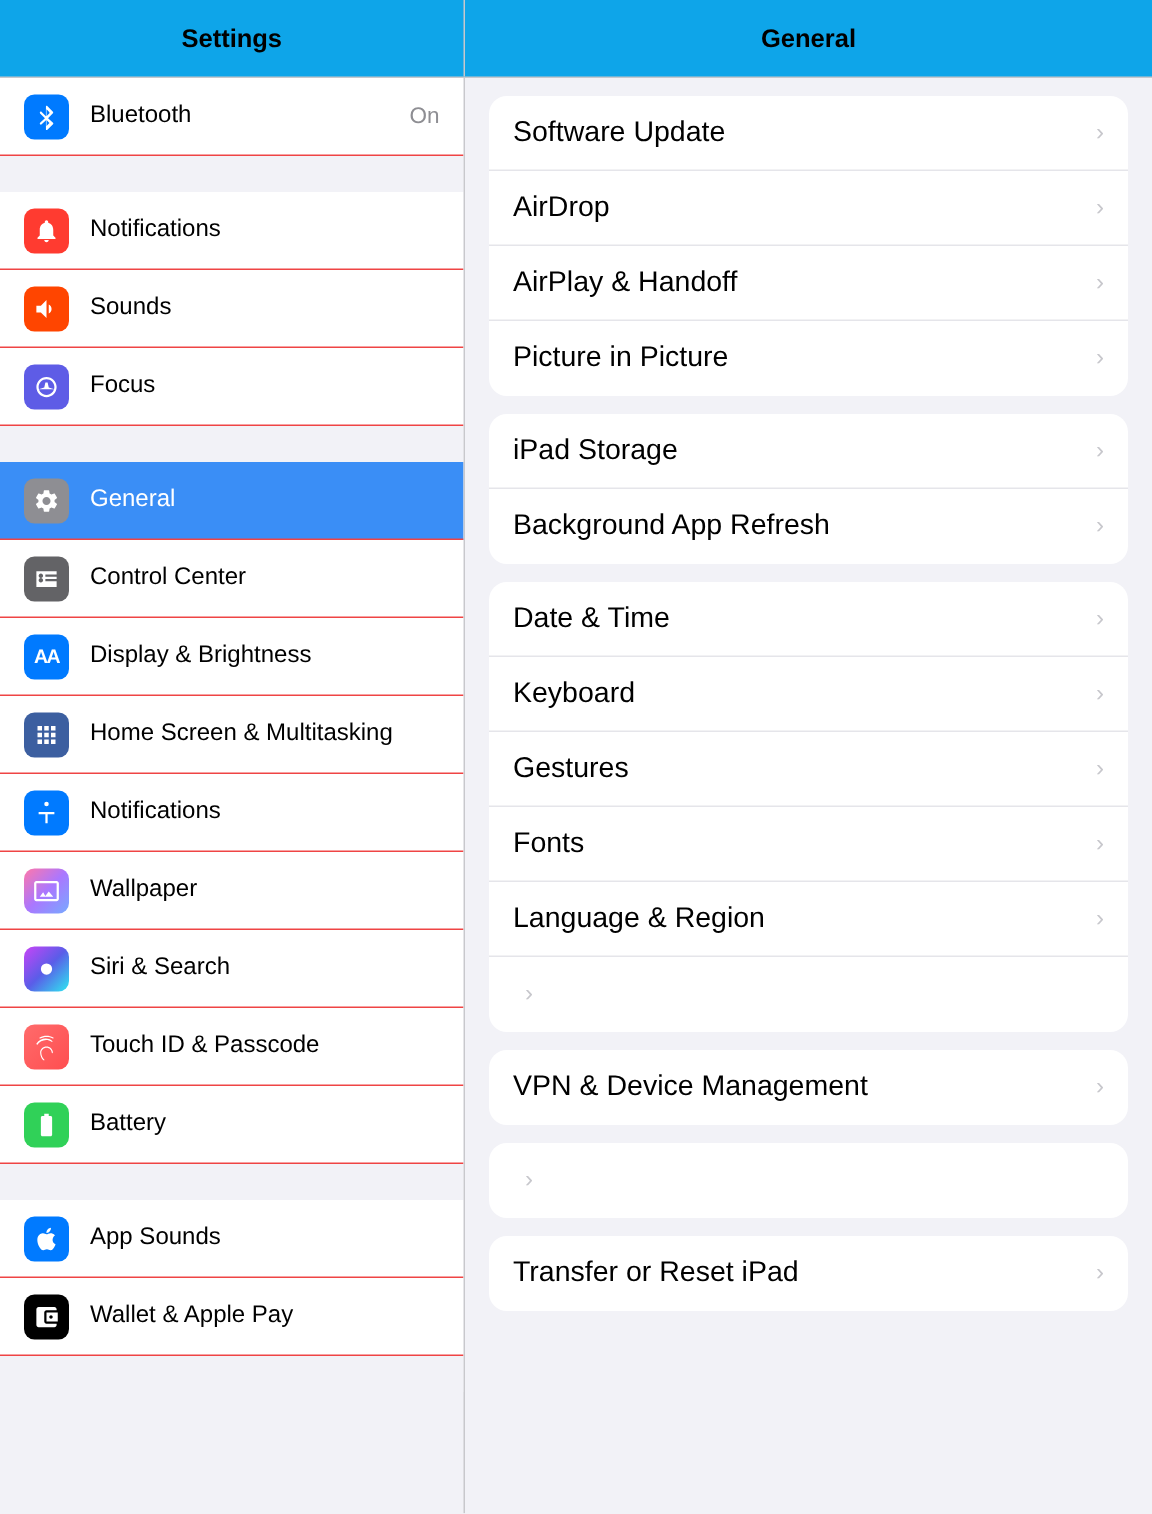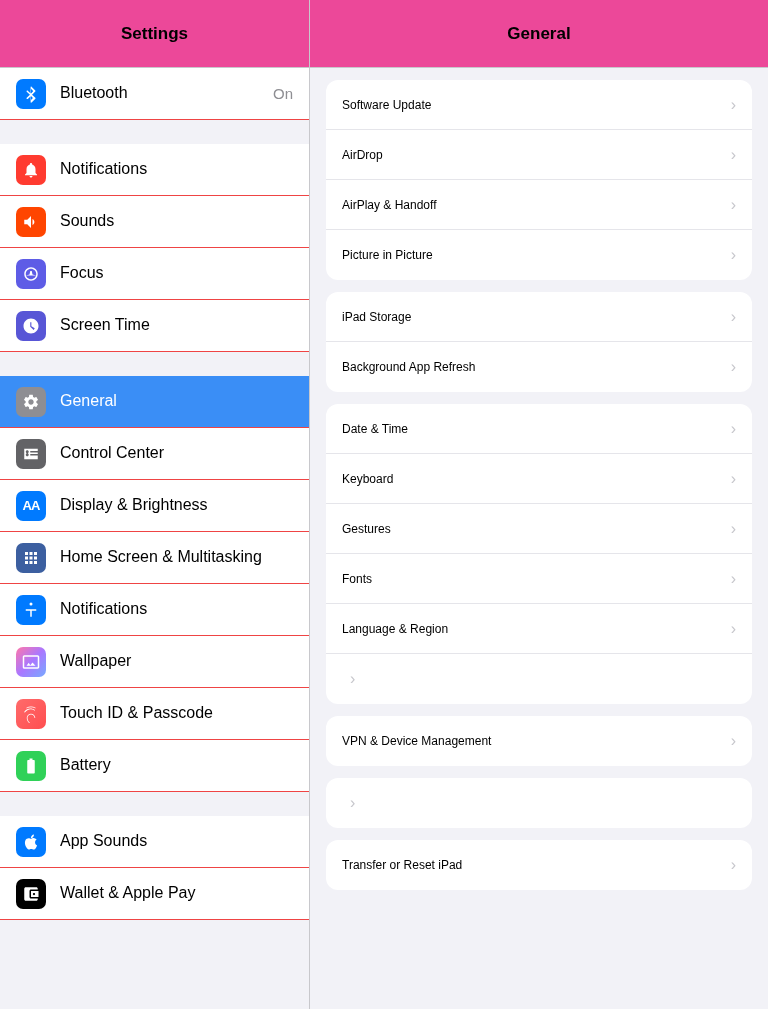--- a/index.html
+++ b/index.html
@@ -9,22 +9,22 @@
       width: 768px;
       height: 1009px;
       overflow: hidden;
       display: flex;
       flex-direction: column;
     }
 
     
     .header {
       display: flex;
-      height: 68px;
-      background: #ec4899;
+      height: 52px;
+      background: #0ea5e9;
       border-bottom: 1px solid #c8c8cc;
       flex-shrink: 0;
     }
     .header-left {
       width: 310px;
       display: flex;
       align-items: center;
       justify-content: center;
       border-right: 1px solid #c8c8cc;
       font-size: 17px;
@@ -128,21 +128,21 @@
       padding: 13px 16px;
       border-bottom: 1px solid #e5e5ea;
       cursor: pointer;
       min-height: 50px;
     }
     .detail-item:last-child {
       border-bottom: none;
     }
 
     .detail-label {
-      font-size: 12px;
+      font-size: 19px;
       color: #000;
       flex: 1;
     }
 
     .detail-label.blue {
       color: #007aff;
     }
 
     .detail-chevron {
       color: #c7c7cc;
@@ -206,28 +206,20 @@
 
     <div class="sidebar-item">
       <div class="sidebar-icon" style="background:#5e5ce6;">
         <svg width="18" height="18" viewBox="0 0 24 24" fill="white">
             <path d="M12 3c-4.97 0-9 4.03-9 9s4.03 9 9 9 9-4.03 9-9-4.03-9-9-9zm0 16c-3.86 0-7-3.14-7-7s3.14-7 7-7 7 3.14 7 7-3.14 7-7 7zm-1-11l-1 4.5L5 14h14l-5-1.5L13 8h-2z"></path>
           </svg>
       </div>
       <span class="sidebar-label">Focus</span>
     </div>
 
-    <div class="sidebar-item">
-      <div class="sidebar-icon" style="background:#5856d6;">
-        <svg width="18" height="18" viewBox="0 0 24 24" fill="white">
-            <path d="M11.99 2C6.47 2 2 6.48 2 12s4.47 10 9.99 10C17.52 22 22 17.52 22 12S17.52 2 11.99 2zm4.24 16L11 13V7h1.5v5.25l4.5 2.67-1.77 3.08z"></path>
-          </svg>
-      </div>
-      <span class="sidebar-label">Screen Time</span>
-    </div>
 
     <div class="sidebar-spacer"></div>
 
     <div class="sidebar-item active">
       <div class="sidebar-icon" style="background:#8e8e93;">
         <svg width="18" height="18" viewBox="0 0 24 24" fill="white">
             <path d="M19.14 12.94c.04-.3.06-.61.06-.94 0-.32-.02-.64-.07-.94l2.03-1.58c.18-.14.23-.41.12-.61l-1.92-3.32c-.12-.22-.37-.29-.59-.22l-2.39.96c-.5-.38-1.03-.7-1.62-.94l-.36-2.54c-.04-.24-.24-.41-.48-.41h-3.84c-.24 0-.43.17-.47.41l-.36 2.54c-.59.24-1.13.57-1.62.94l-2.39-.96c-.22-.08-.47 0-.59.22L2.74 8.87c-.12.21-.08.47.12.61l2.03 1.58c-.05.3-.09.63-.09.94s.02.64.07.94l-2.03 1.58c-.18.14-.23.41-.12.61l1.92 3.32c.12.22.37.29.59.22l2.39-.96c.5.38 1.03.7 1.62.94l.36 2.54c.05.24.24.41.48.41h3.84c.24 0 .44-.17.47-.41l.36-2.54c.59-.24 1.13-.56 1.62-.94l2.39.96c.22.08.47 0 .59-.22l1.92-3.32c.12-.22.07-.47-.12-.61l-2.01-1.58zM12 15.6c-1.98 0-3.6-1.62-3.6-3.6s1.62-3.6 3.6-3.6 3.6 1.62 3.6 3.6-1.62 3.6-3.6 3.6z"></path>
           </svg>
       </div>
       <span class="sidebar-label">General</span>
@@ -270,20 +262,28 @@
 
     <div class="sidebar-item">
       <div class="sidebar-icon" style="background:linear-gradient(135deg,#f7a, #a7f, #7af);">
         <svg width="18" height="18" viewBox="0 0 24 24" fill="white">
             <path d="M21 3H3C2 3 1 4 1 5v14c0 1.1.9 2 2 2h18c1 0 2-1 2-2V5c0-1-1-2-2-2zm0 16H3V5h18v14zm-7-6.5l-3 3.86L9 13l-3 4h12l-4-4.5z"></path>
           </svg>
       </div>
       <span class="sidebar-label">Wallpaper</span>
     </div>
 
+    <div class="sidebar-item">
+      <div class="sidebar-icon" style="background:linear-gradient(135deg,#c844f7,#5a5de8,#2ee8f0);">
+        <svg width="18" height="18" viewBox="0 0 24 24" fill="white">
+            <circle cx="12" cy="12" r="5"></circle>
+          </svg>
+      </div>
+      <span class="sidebar-label">Siri &amp; Search</span>
+    </div>
 
     <div class="sidebar-item">
       <div class="sidebar-icon" style="background:linear-gradient(135deg,#ff6b6b,#ff4e50);">
         <svg width="18" height="18" viewBox="0 0 24 24" fill="white">
             <path d="M17.81 4.47c-.08 0-.16-.02-.23-.06C15.66 3.42 14 3 12.01 3c-1.98 0-3.86.47-5.57 1.41-.24.13-.54.04-.68-.2-.13-.24-.04-.55.2-.68C7.82 2.52 9.86 2 12.01 2c2.13 0 3.99.47 6.03 1.52.25.13.34.43.21.67-.09.18-.26.28-.44.28zM3.5 9.72c-.1 0-.2-.03-.29-.09-.23-.16-.28-.47-.12-.7.99-1.4 2.25-2.5 3.75-3.27C9.98 4.04 14 4.03 17.15 6.65c.22.18.25.50.07.72-.18.22-.5.25-.72.07C13.72 5.14 10.3 5.24 7.26 6.99c-1.38.73-2.51 1.77-3.4 3.04-.09.13-.23.19-.36.19zm6.25 14.4c-.13 0-.26-.05-.35-.15-.87-.87-1.34-1.43-2.01-2.64-.69-1.23-1.05-2.73-1.05-4.34 0-2.97 2.54-5.39 5.66-5.39s5.66 2.42 5.66 5.39c0 .28-.22.5-.5.5s-.5-.22-.5-.5c0-2.42-2.09-4.39-4.66-4.39-2.57 0-4.66 1.97-4.66 4.39 0 1.44.32 2.77.93 3.85.64 1.15 1.08 1.64 1.85 2.42.19.2.19.51-.01.7-.11.09-.24.14-.37.14z"></path>
           </svg>
       </div>
       <span class="sidebar-label">Touch ID &amp; Passcode</span>
     </div>
 

